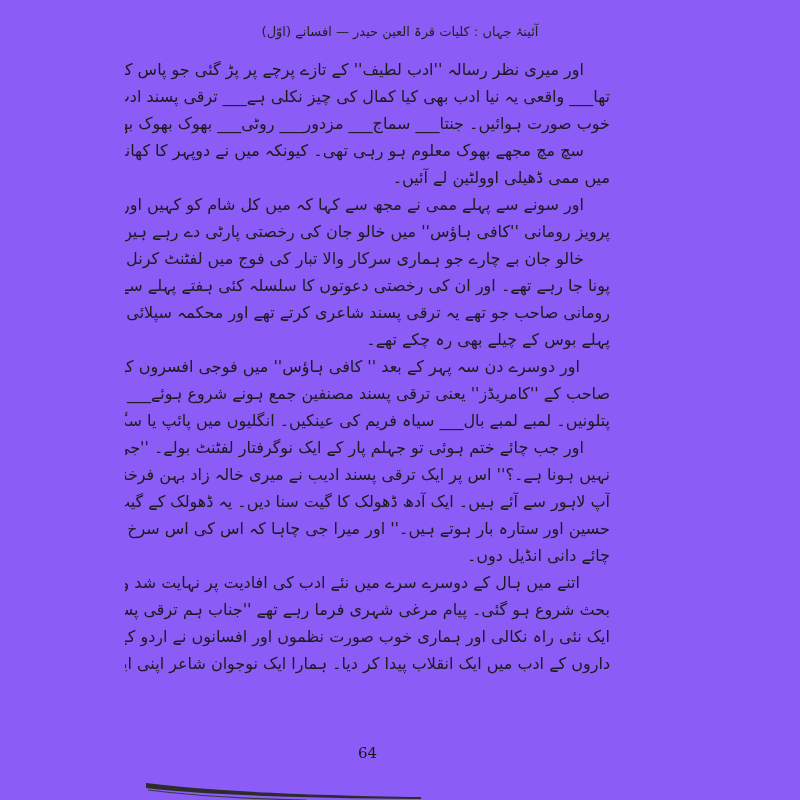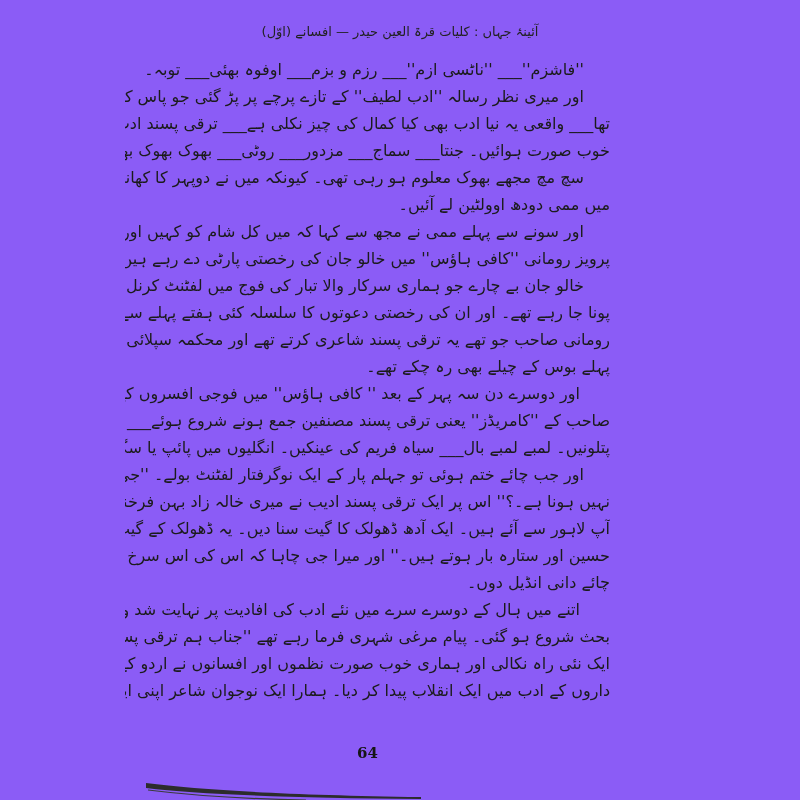--- a/index.html
+++ b/index.html
@@ -43,46 +43,45 @@
   }
   .body-text p.indent-para { padding-right: 26px; }
   .body-text p.indent-deep  { padding-right: 30px; }
   .page-number {
     position: absolute;
     top: 744px;
     left: 125px;
     width: 485px;
     text-align: center;
     font-family: "DejaVu Serif", serif;
-    font-weight: bold;
+    font-weight: normal;
     font-size: 15px;
     color: #161616;
   }
   .book-edge-artifact {
     position: absolute;
     left: 146px;
     top: 782px;
     width: 280px;
     height: 18px;
   }
 </style>
 </head>
 <body>
 
 <div class="page">
 
   <div class="running-header">آئینۂ جہاں : کلیات قرۃ العین حیدر — افسانے (اوّل)</div>
 
   <div class="body-text">
-    <p class="line indent-para">''فاشزم''___ ''ناٹسی ازم''___ رزم و بزم___ اوفوہ بھئی___ توبہ۔</p>
     <p class="line indent-para">اور میری نظر رسالہ ''ادب لطیف'' کے تازے پرچے پر پڑ گئی جو پاس کی میز پر رکھا ہوا</p>
     <p class="line">تھا___ واقعی یہ نیا ادب بھی کیا کمال کی چیز نکلی ہے___ ترقی پسند ادب___ حسین پگڈنڈیاں۔</p>
     <p class="line">خوب صورت ہوائیں۔ جنتا___ سماج___ مزدور___ روٹی___ بھوک بھوک بھوک۔</p>
     <p class="line indent-para">سچ مچ مجھے بھوک معلوم ہو رہی تھی۔ کیونکہ میں نے دوپہر کا کھانا بھی نہ کھایا تھا۔ اتنے</p>
-    <p class="line">میں ممی دودھ اوولٹین لے آئیں۔</p>
+    <p class="line">میں ممی ڈھیلی اوولٹین لے آئیں۔</p>
     <p class="line indent-para">اور سونے سے پہلے ممی نے مجھ سے کہا کہ میں کل شام کو کہیں اور نہ جاؤں۔ کیونکہ</p>
     <p class="line">پرویز رومانی ''کافی ہاؤس'' میں خالو جان کی رخصتی پارٹی دے رہے ہیں۔</p>
     <p class="line indent-para">خالو جان بے چارے جو ہماری سرکار والا تبار کی فوج میں لفٹنٹ کرنل ہیں۔ تبدیل ہو کر</p>
     <p class="line">پونا جا رہے تھے۔ اور ان کی رخصتی دعوتوں کا سلسلہ کئی ہفتے پہلے سے شروع ہو چکا تھا۔ یہ پرویز</p>
     <p class="line">رومانی صاحب جو تھے یہ ترقی پسند شاعری کرتے تھے اور محکمہ سپلائی میں ملازم ہونے سے قبل</p>
     <p class="line">پہلے بوس کے چیلے بھی رہ چکے تھے۔</p>
     <p class="line indent-deep">اور دوسرے دن سہ پہر کے بعد '' کافی ہاؤس'' میں فوجی افسروں کے علاوہ پرویز</p>
     <p class="line">صاحب کے ''کامریڈز'' یعنی ترقی پسند مصنفین جمع ہونے شروع ہوئے___ ڈھیلی ڈھیلی</p>
     <p class="line">پتلونیں۔ لمبے لمبے بال___ سیاہ فریم کی عینکیں۔ انگلیوں میں پائپ یا سگریٹ اور کھدر کے</p>
     <p class="line indent-para">اور جب چائے ختم ہوئی تو جہلم پار کے ایک نوگرفتار لفٹنٹ بولے۔ ''جی کچھ گانا شانا</p>

